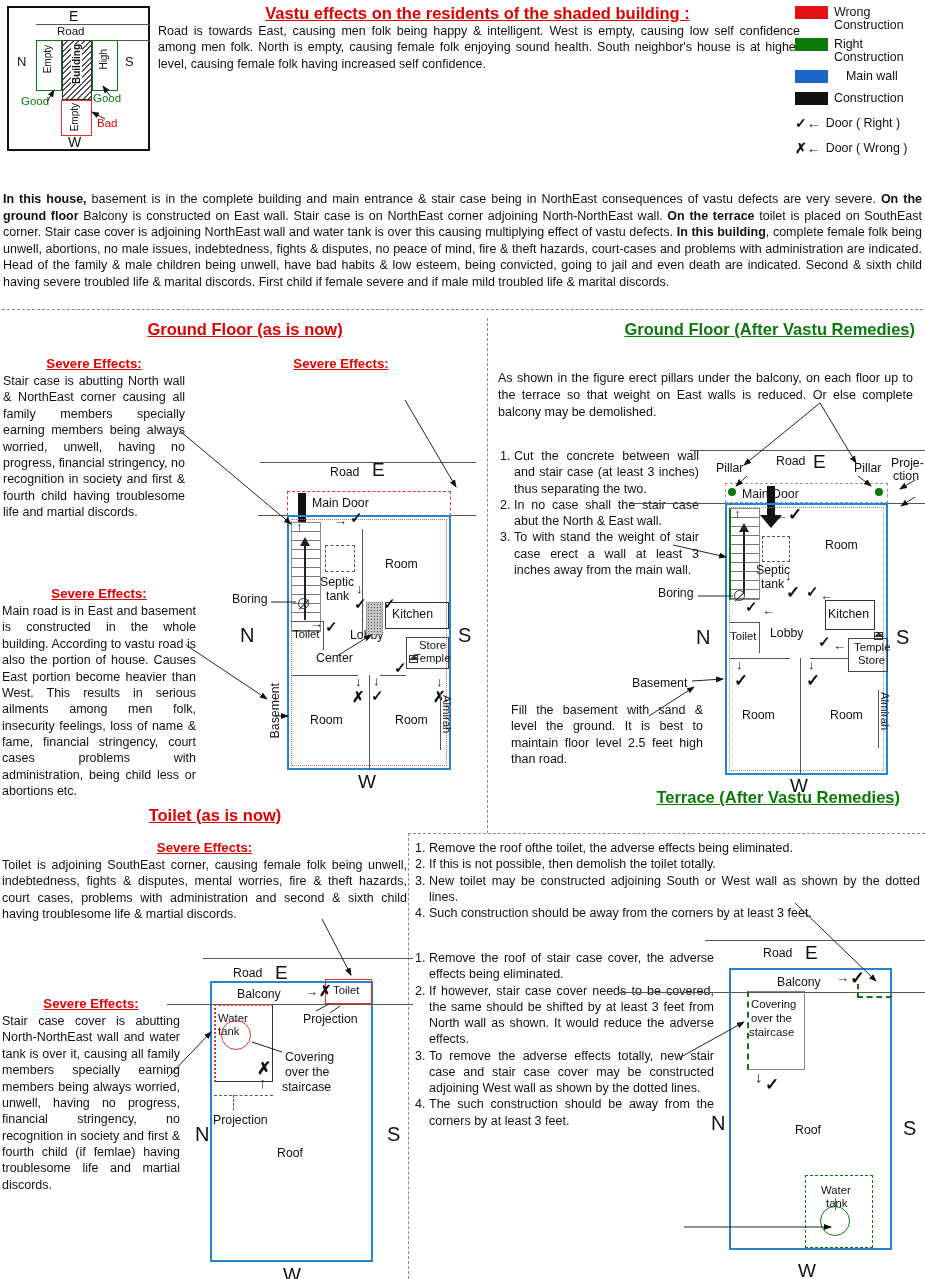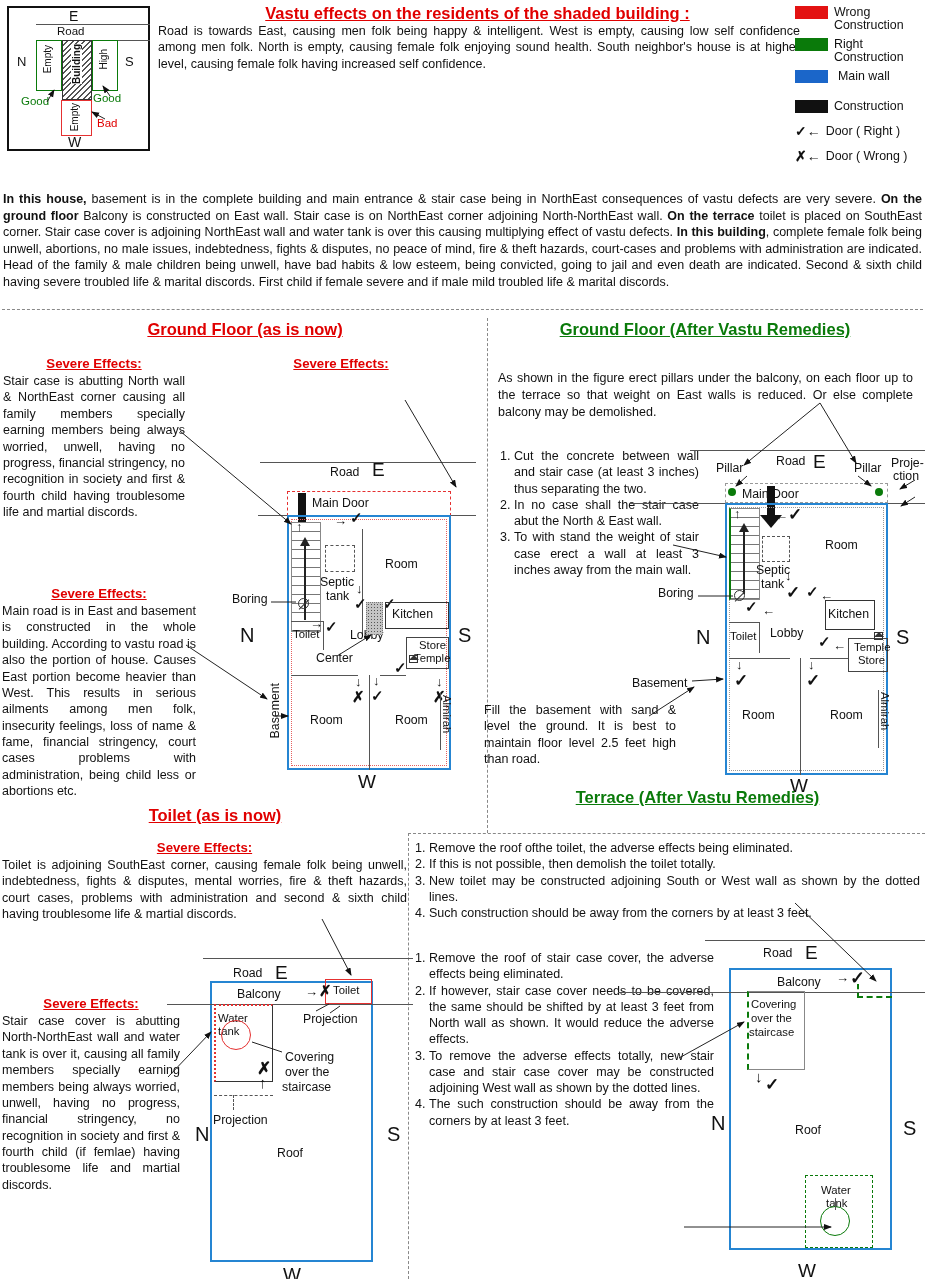--- a/index.html
+++ b/index.html
@@ -1,20 +1,20 @@
 <!DOCTYPE html>
 <html><head>
 <meta charset="utf-8">
 <style>
 *{margin:0;padding:0;box-sizing:border-box}
 body{font-family:"Liberation Sans",sans-serif;background:#fff;color:#111}
 #page{position:relative;width:925px;height:1279px;background:#fff;overflow:hidden}
 .abs{position:absolute}
 .title-red{color:#e00000;font-weight:bold;text-decoration:underline;text-align:center;font-size:16.5px}
-.title-green{color:#0a7a0a;font-weight:bold;text-decoration:underline;text-align:center;font-size:16.5px}
+.title-green{color:#0a7a0a;font-weight:bold;text-decoration:underline;text-align:right;font-size:16.5px}
 .sev{color:#e00000;font-weight:bold;text-decoration:underline;text-align:center;font-size:13.2px;margin-bottom:2px}
 .txt{font-size:12.5px;line-height:1.31;text-align:justify}
 .lbl{position:absolute;font-size:12.3px;white-space:nowrap}
 .lbl-s{position:absolute;font-size:11.3px;white-space:nowrap}
 .compass{position:absolute;font-size:20px}
 .big-e{position:absolute;font-size:19px}
 .line-h{position:absolute;border-top:1.5px solid #555}
 .line-v{position:absolute;border-left:1px solid #555}
 .dash-h{position:absolute;border-top:1.5px dashed #888}
 .dash-v{position:absolute;border-left:1.5px dashed #888}
@@ -87,21 +87,21 @@
 
   <div class="abs" style="left:795px;top:6px;width:130px">
     <div style="display:flex;gap:6px;margin-bottom:6px">
       <span class="sw" style="background:#e31212"></span>
       <span class="legend-lbl"><span>Wrong</span><br><span>Construction</span></span>
     </div>
     <div style="display:flex;gap:6px;margin-bottom:6px">
       <span class="sw" style="background:#0a7a0a"></span>
       <span class="legend-lbl"><span>Right</span><br><span>Construction</span></span>
     </div>
-    <div style="display:flex;gap:10px;margin-bottom:17px;align-items:flex-start">
+    <div style="display:flex;gap:18px;margin-bottom:9px;align-items:flex-start">
       <span class="sw" style="background:#1b66c9"></span>
       <span class="legend-lbl">Main wall</span>
     </div>
     <div style="display:flex;gap:6px;margin-bottom:10px;align-items:center">
       <span class="sw" style="background:#111111"></span>
       <span class="legend-lbl">Construction</span>
     </div>
     <div style="display:flex;gap:5px;margin-bottom:9px;align-items:center">
       <span style="font-weight:bold;font-size:14px"><span>✓</span><span>←</span></span>
       <span class="legend-lbl">Door ( Right )</span>
@@ -195,21 +195,21 @@
 
   <div class="abs title-green" style="left:495px;top:320px;width:420px">Ground Floor (After Vastu Remedies)</div>
   <div class="abs txt" style="left:498px;top:370px;width:415px;line-height:16.8px">As shown in the figure erect pillars under the balcony, on each floor up to the terrace so that weight on East walls is reduced. Or else complete balcony may be demolished.</div>
   <div class="abs" style="left:497px;top:448px;width:202px">
     <ol class="steps">
       <li>Cut the concrete between wall and stair case (at least 3 inches) thus separating the two.</li>
       <li>In no case shall the stair case abut the North &amp; East wall.</li>
       <li>To with stand the weight of stair case erect a wall at least 3 inches away from the main wall.</li>
     </ol>
   </div>
-  <div class="abs txt" style="left:484px;top:702px;width:192px">Fill the basement with sand &amp; level the ground. It is best to maintain floor level 2.5 feet high than road.</div>
+  <div class="abs txt" style="left:511px;top:702px;width:192px">Fill the basement with sand &amp; level the ground. It is best to maintain floor level 2.5 feet high than road.</div>
 
   <div class="abs" style="left:630px;top:450px;width:295px;height:335px">
     <div class="line-h" style="left:60px;top:0;width:235px"></div>
     <span class="lbl" style="left:86px;top:11px">Pillar</span>
     <span class="lbl" style="left:224px;top:11px">Pillar</span>
     <span class="lbl" style="left:146px;top:4px">Road</span>
     <span class="big-e" style="left:183px;top:1px">E</span>
     <span class="lbl" style="left:261px;top:6px">Proje-</span>
     <span class="lbl" style="left:263px;top:19px">ction</span>
     <div class="gray-dash" style="left:95px;top:33px;width:163px;height:20px"></div>

